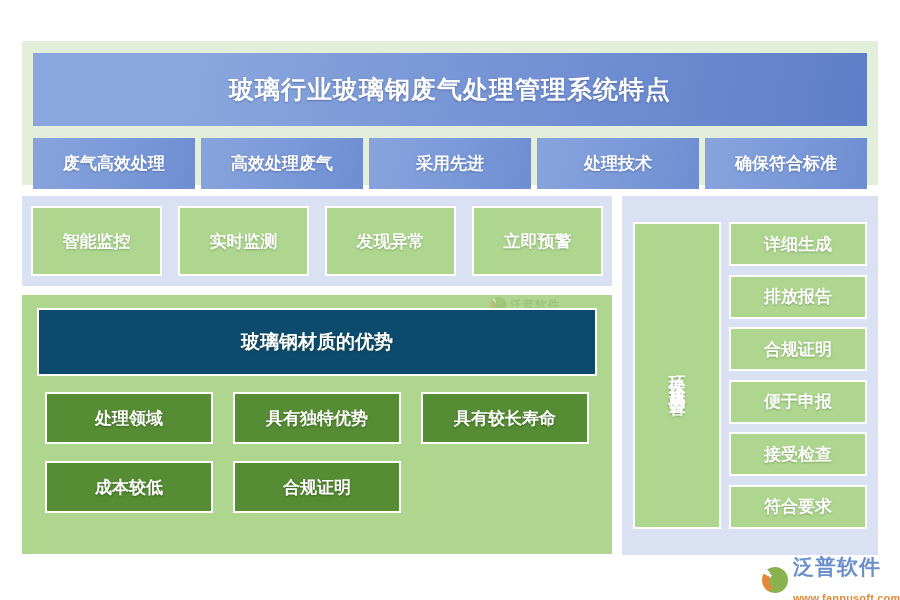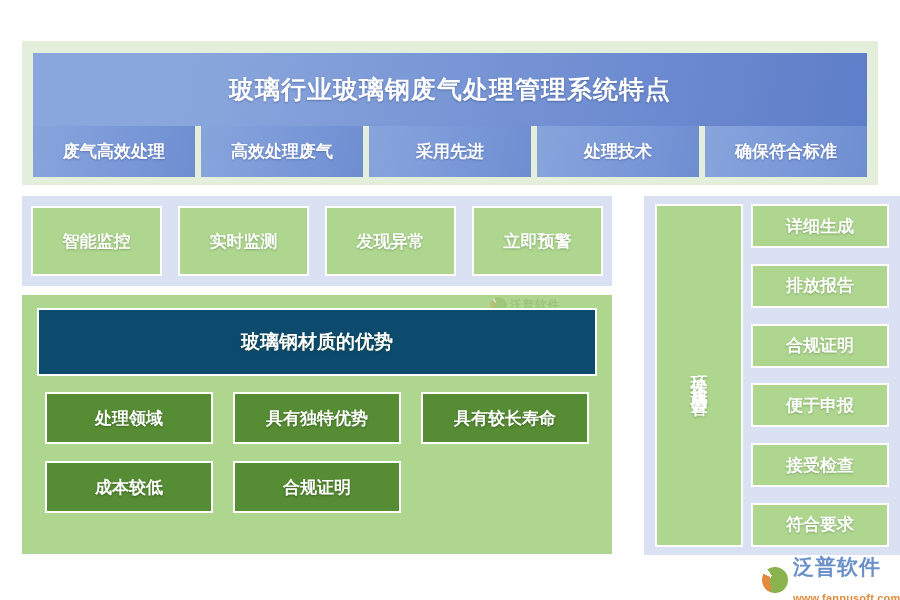--- a/index.html
+++ b/index.html
@@ -40,20 +40,21 @@
   }
   .title-bar .title-text {
     color: #ffffff;
     font-size: 25px;
     font-weight: bold;
     letter-spacing: 1px;
     text-shadow: 0 1px 2px rgba(40,60,110,.45);
   }
 
   .blue-row {
+    margin-top: 12px;
     width: 834px;
     height: 51px;
     display: flex;
     gap: 6px;
   }
   .blue-chip {
     flex: 1 1 0;
     height: 51px;
     background: linear-gradient(100deg, #87a4dc 0%, #7e9cd9 40%, #6e8ed2 100%);
     display: flex;
@@ -165,26 +166,26 @@
   .wm-inner .wm-text {
     font-size: 12px;
     font-weight: bold;
     color: #6f9a52;
     letter-spacing: .5px;
   }
 
   
   .right-col {
     position: absolute;
-    left: 644px;
+    left: 622px;
     top: 196px;
     width: 256px;
     height: 359px;
     background: #d9e1f2;
-    padding: 8px 11px;
+    padding: 26px 11px;
     display: flex;
     gap: 8px;
   }
 
   .vertical-label {
     width: 88px;
     background: #aed68f;
     border: 2px solid #ffffff;
     display: flex;
     align-items: center;

